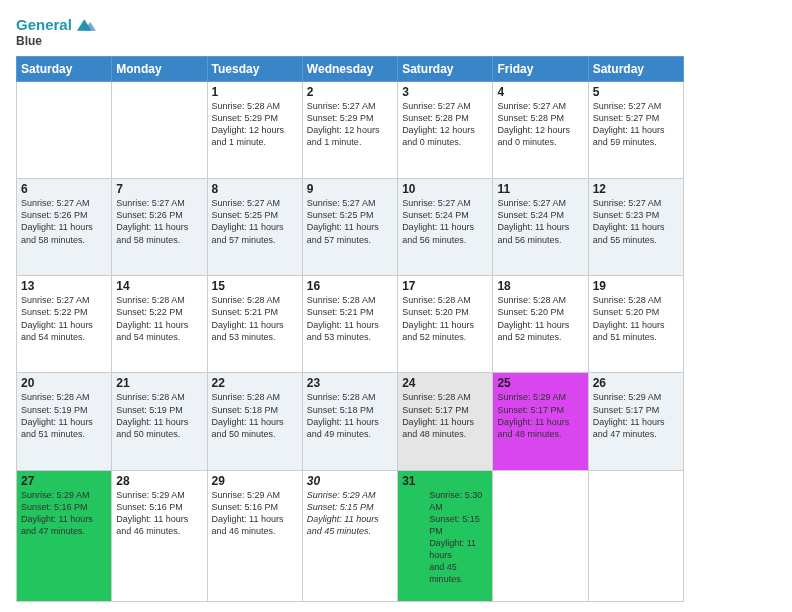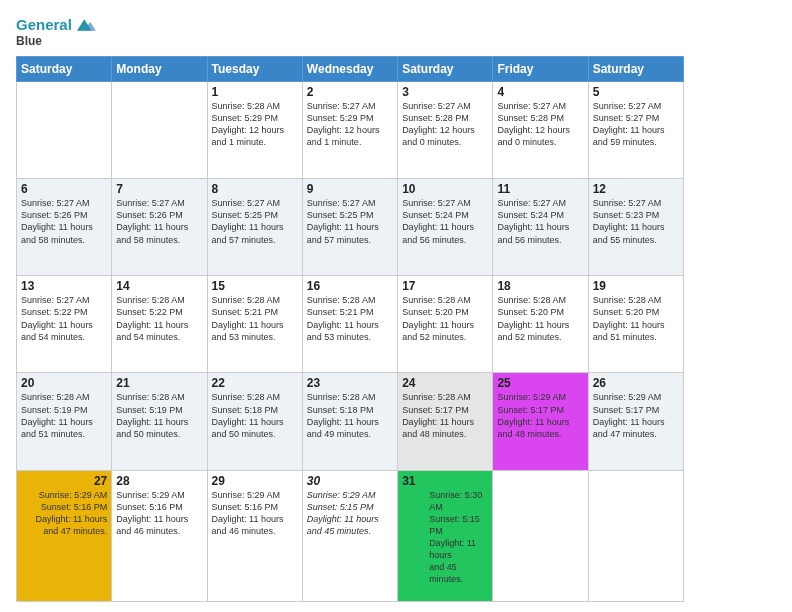--- a/index.html
+++ b/index.html
@@ -324,21 +324,21 @@
           </td>
           <td style="background: rgb(237, 242, 247);">
             <span class="day-num">26</span>
             <div class="cell-text" style="white-space: pre-line;">Sunrise: 5:29 AM
 Sunset: 5:17 PM
 Daylight: 11 hours
 and 47 minutes.</div>
           </td>
         </tr>
         <tr>
-          <td style="background: #eab308; text-align: right;">
+          <td style="background: #22c55e;">
             <span class="day-num">27</span>
             <div class="cell-text" style="white-space: pre-line;">Sunrise: 5:29 AM
 Sunset: 5:16 PM
 Daylight: 11 hours
 and 47 minutes.</div>
           </td>
           <td style="background: rgb(255, 255, 255);">
             <span class="day-num">28</span>
             <div class="cell-text" style="white-space: pre-line;">Sunrise: 5:29 AM
 Sunset: 5:16 PM

